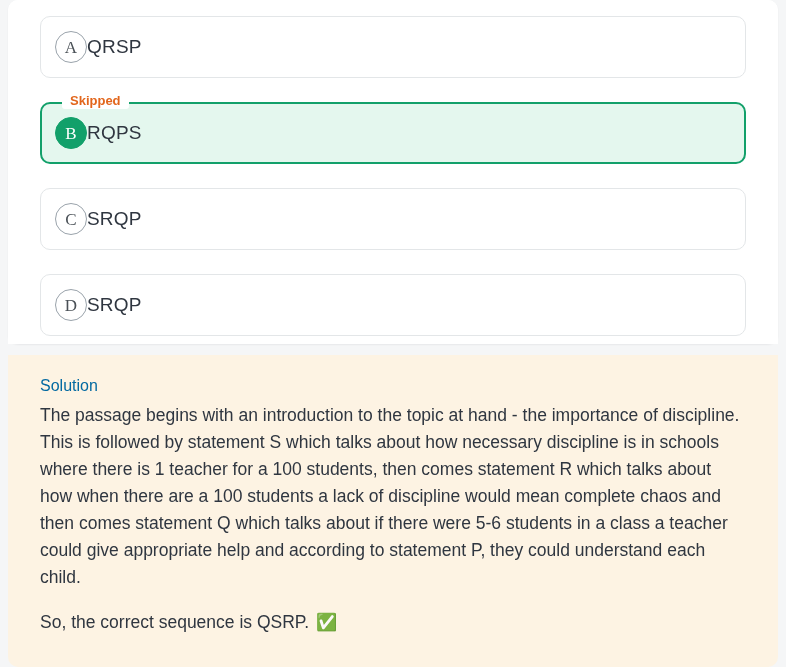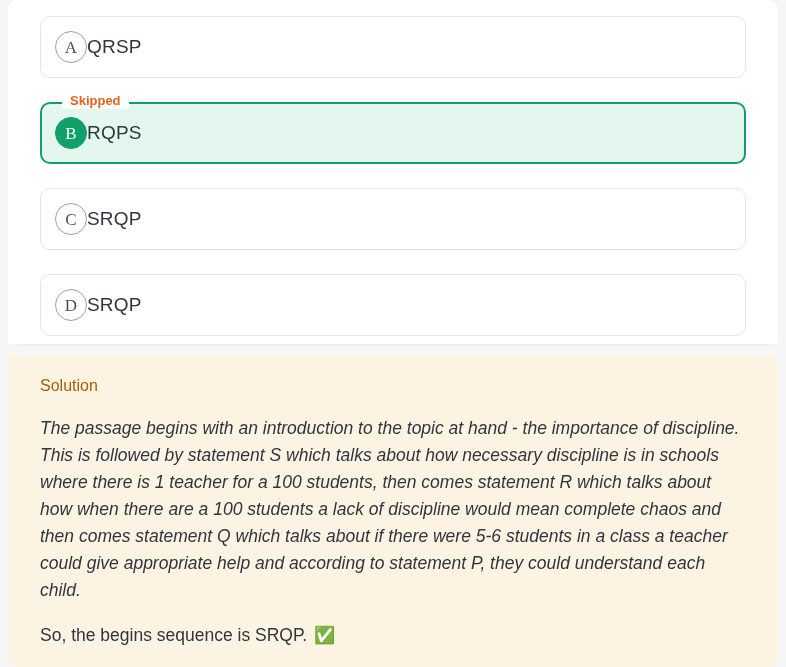--- a/index.html
+++ b/index.html
@@ -97,29 +97,28 @@
     top: 355px;
     width: 770px;
     height: 312px;
     box-sizing: border-box;
     background: #fdf3e3;
     border-radius: 0 0 10px 10px;
     padding: 22px 32px 0 32px;
   }
   .solution-title {
     font-size: 16px;
-    color: #a16207;
-    margin-bottom: 20px;
+    color: #0369a1;
+    margin-bottom: 7px;
   }
   .solution-body {
     font-size: 17.5px;
     line-height: 27px;
     color: #2f3640;
     margin: 0 0 18px 0;
-    font-style: italic;
   }
   .solution-final {
     font-size: 17.5px;
     line-height: 27px;
     color: #2f3640;
     margin: 0;
   }
   .check {
     font-size: 17px;
     margin-left: 2px;
@@ -154,18 +153,18 @@
         <div class="option-text">SRQP</div>
       </div>
 
     </div>
   </div>
 
   <div class="solution">
     <div class="solution-title">Solution</div>
     <p class="solution-body">The passage begins with an introduction to the topic at hand - the importance of discipline. This is followed by statement S which talks about how necessary discipline is in schools where there is 1 teacher for a 100 students, then comes statement R which talks about how when there are a 100 students a lack of discipline would mean complete chaos and then comes statement Q which talks about if there were 5-6 students in a class a teacher could give appropriate help and according to statement P, they could understand each child.</p>
     <p class="solution-final">
-      <span>So, the begins sequence is SRQP.</span>
+      <span>So, the correct sequence is QSRP.</span>
       <span class="check">✅</span>
     </p>
   </div>
 
 </div>
 
 </body></html>

